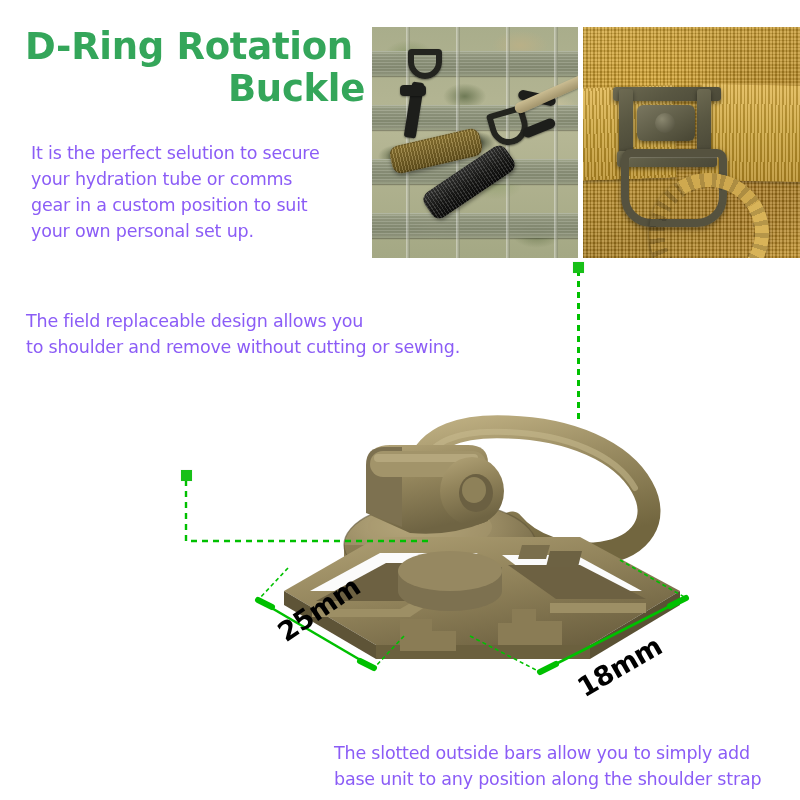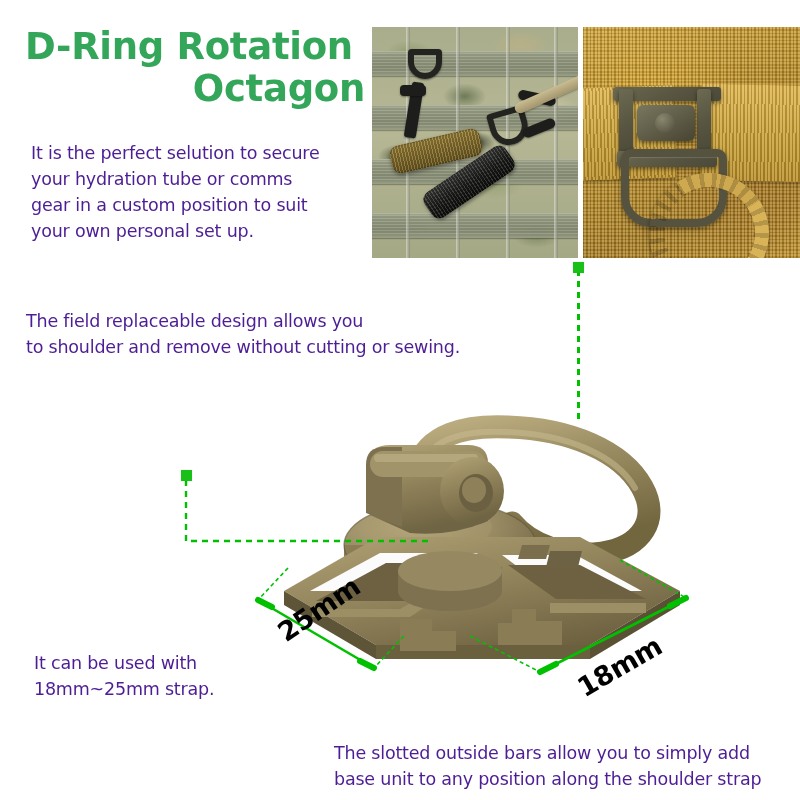--- a/index.html
+++ b/index.html
@@ -21,21 +21,21 @@
     line-height:41px;
     letter-spacing:-0.3px;
     white-space:pre;
   }
   #title-line1 { left:25px; top:26px; }
   #title-line2 { left:25px; top:68px; width:340px; text-align:right; }
 
   
   .para {
     position:absolute;
-    color:#4c1d95;
+    color:#8b5cf6;
     font-family:"DejaVu Sans", sans-serif;
     font-size:17.5px;
     line-height:26px;
     white-space:pre-line;
     letter-spacing:-0.2px;
   }
   #para-intro   { left:31px; top:140px; width:340px; }
   #para-field   { left:26px; top:308px; width:470px; }
   #para-octagon { left:26px; top:428px; width:400px; }
   #para-strap   { left:34px; top:650px; width:280px; }
@@ -159,30 +159,28 @@
 
   
   #product { position:absolute; left:250px; top:395px; width:540px; height:290px; }
 </style>
 </head>
 <body>
 
 <div id="stage">
 
   <div class="title" id="title-line1">D-Ring Rotation</div>
-  <div class="title" id="title-line2">Octagon</div>
+  <div class="title" id="title-line2">Buckle</div>
 
   <div class="para" id="para-intro">It is the perfect selution to secure
 your hydration tube or comms
 gear in a custom position to suit
 your own personal set up.</div>
   <div class="para" id="para-field">The field replaceable design allows you
 to shoulder and remove without cutting or sewing.</div>
-  <div class="para" id="para-strap">It can be used with
-18mm~25mm strap.</div>
   <div class="para" id="para-slotted">The slotted outside bars allow you to simply add
 base unit to any position along the shoulder strap</div>
 
   <div class="photo" id="photo-molle">
     <div class="molle-bg"></div>
 
     <div class="pals-row" style="top:24px;"></div>
     <div class="pals-row" style="top:78px;"></div>
     <div class="pals-row" style="top:132px;"></div>
     <div class="pals-row" style="top:186px;"></div>

